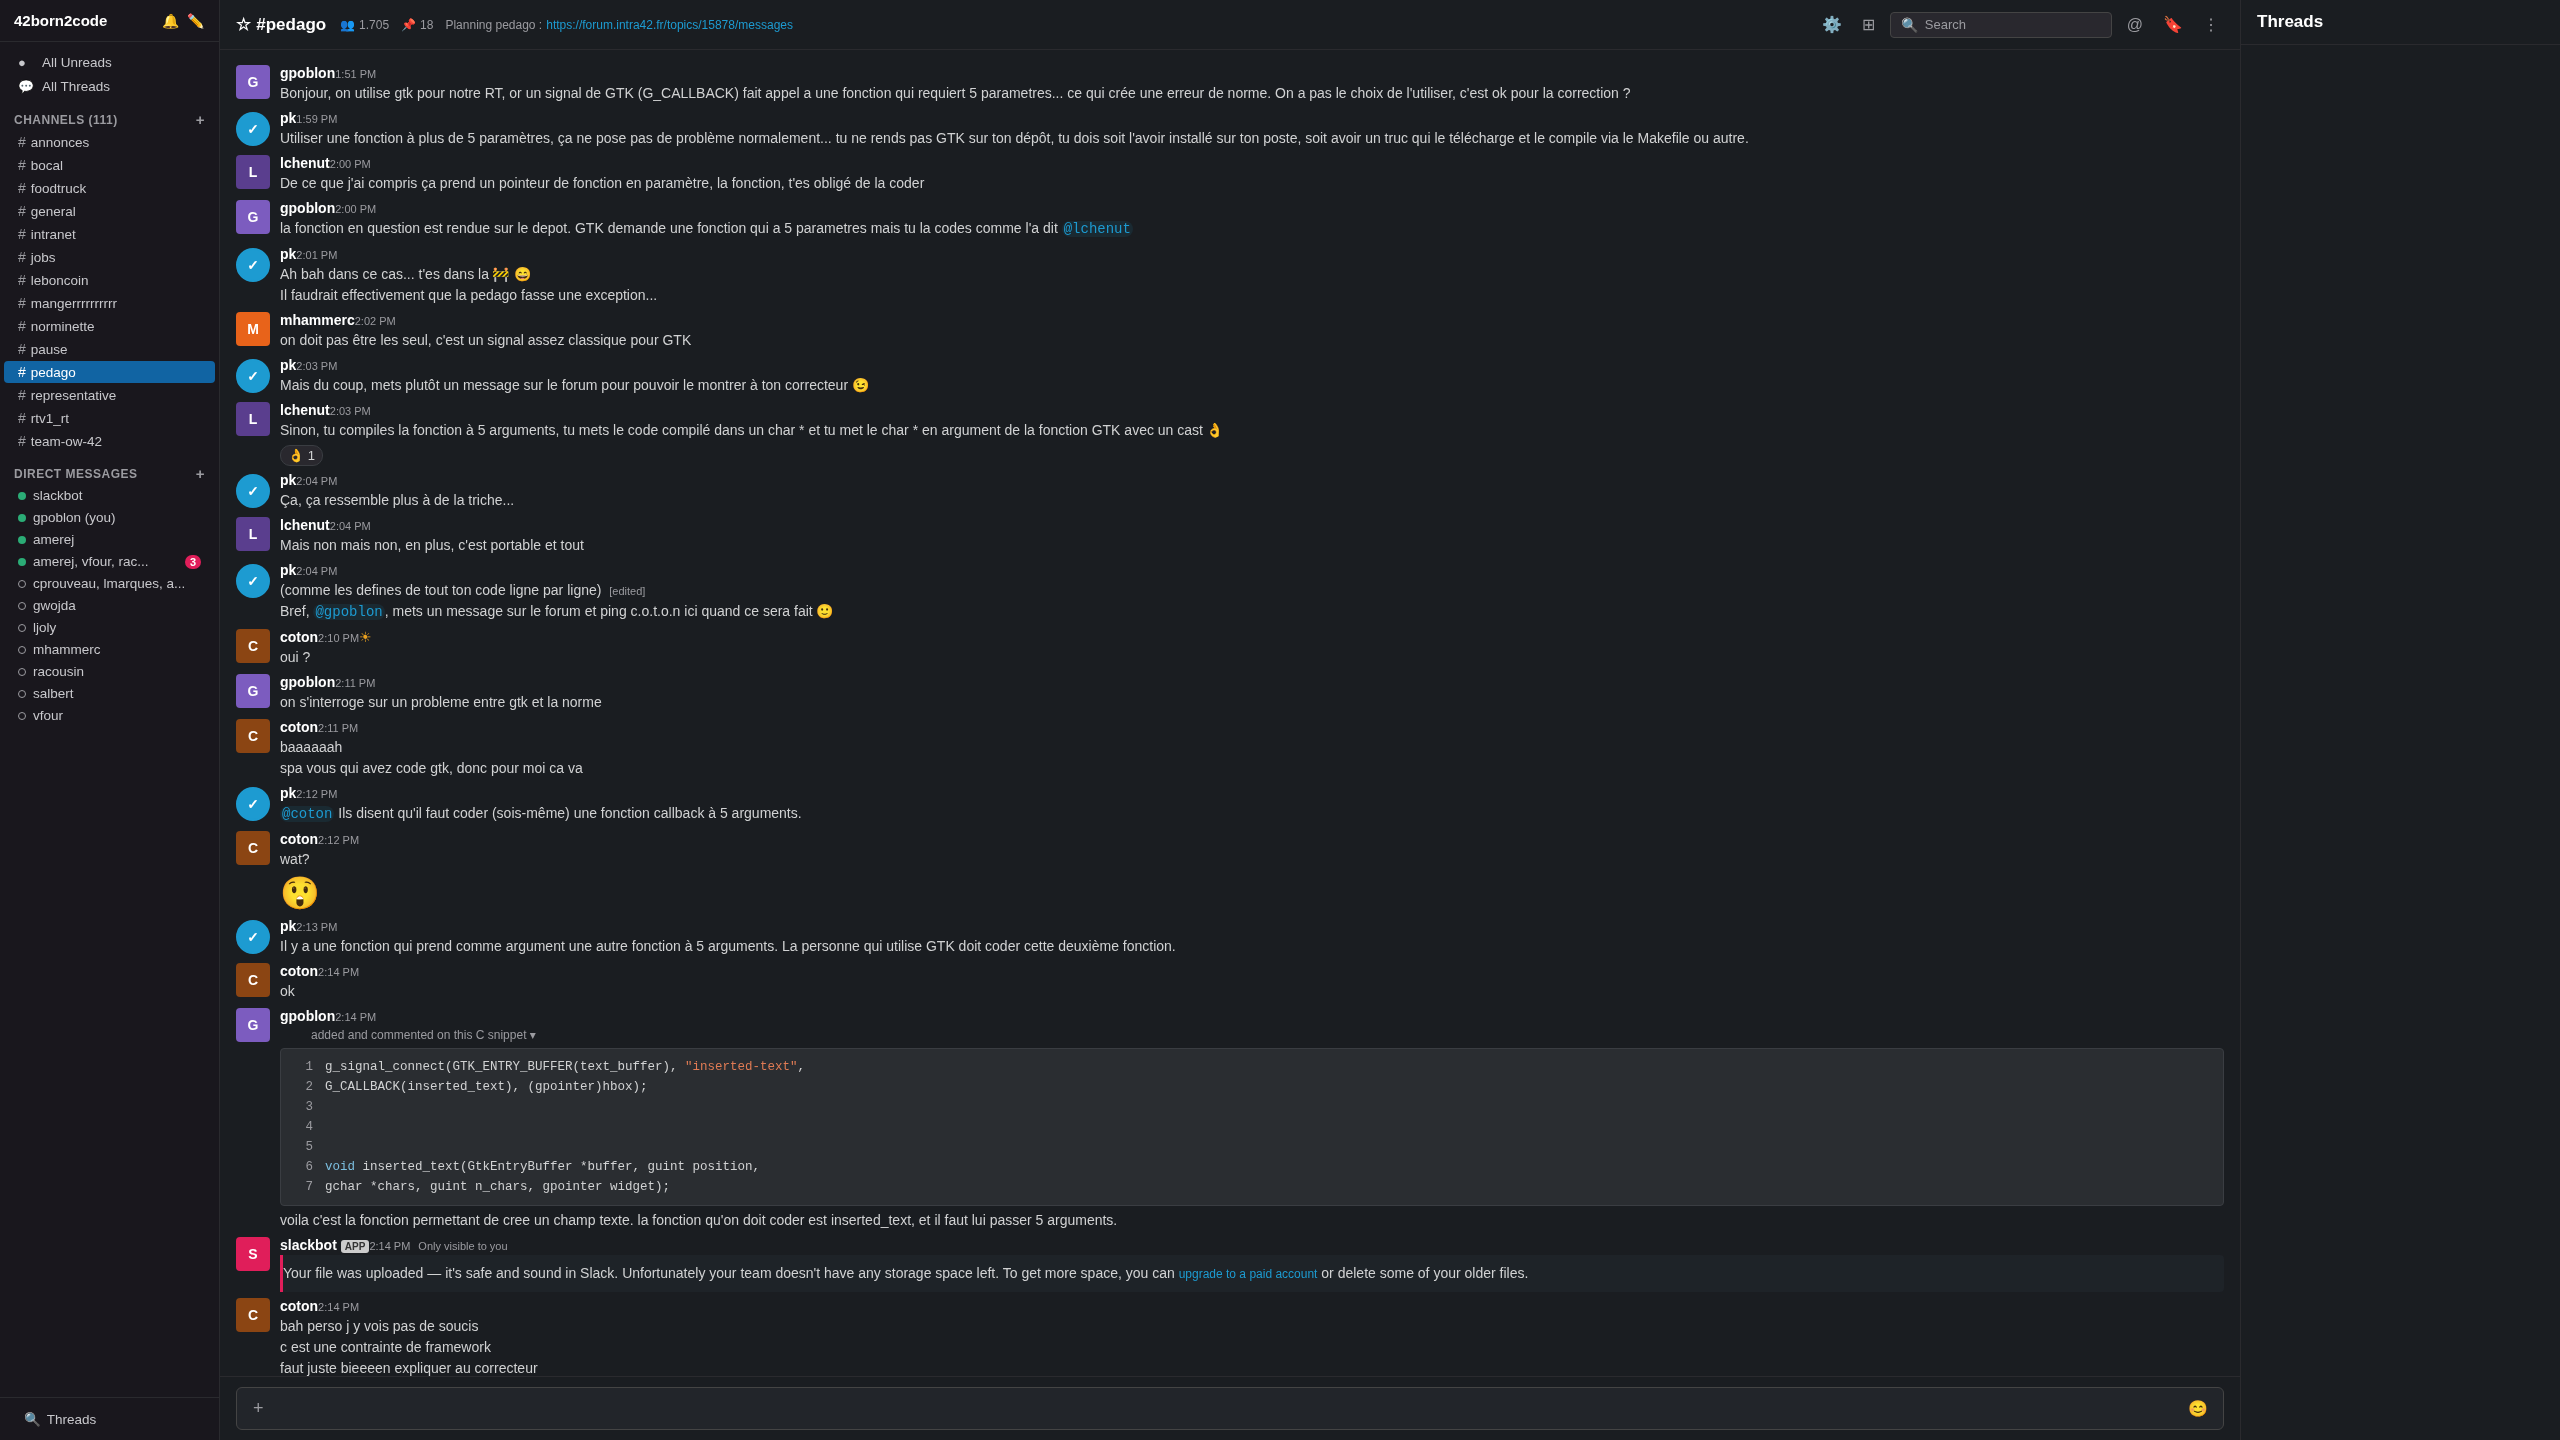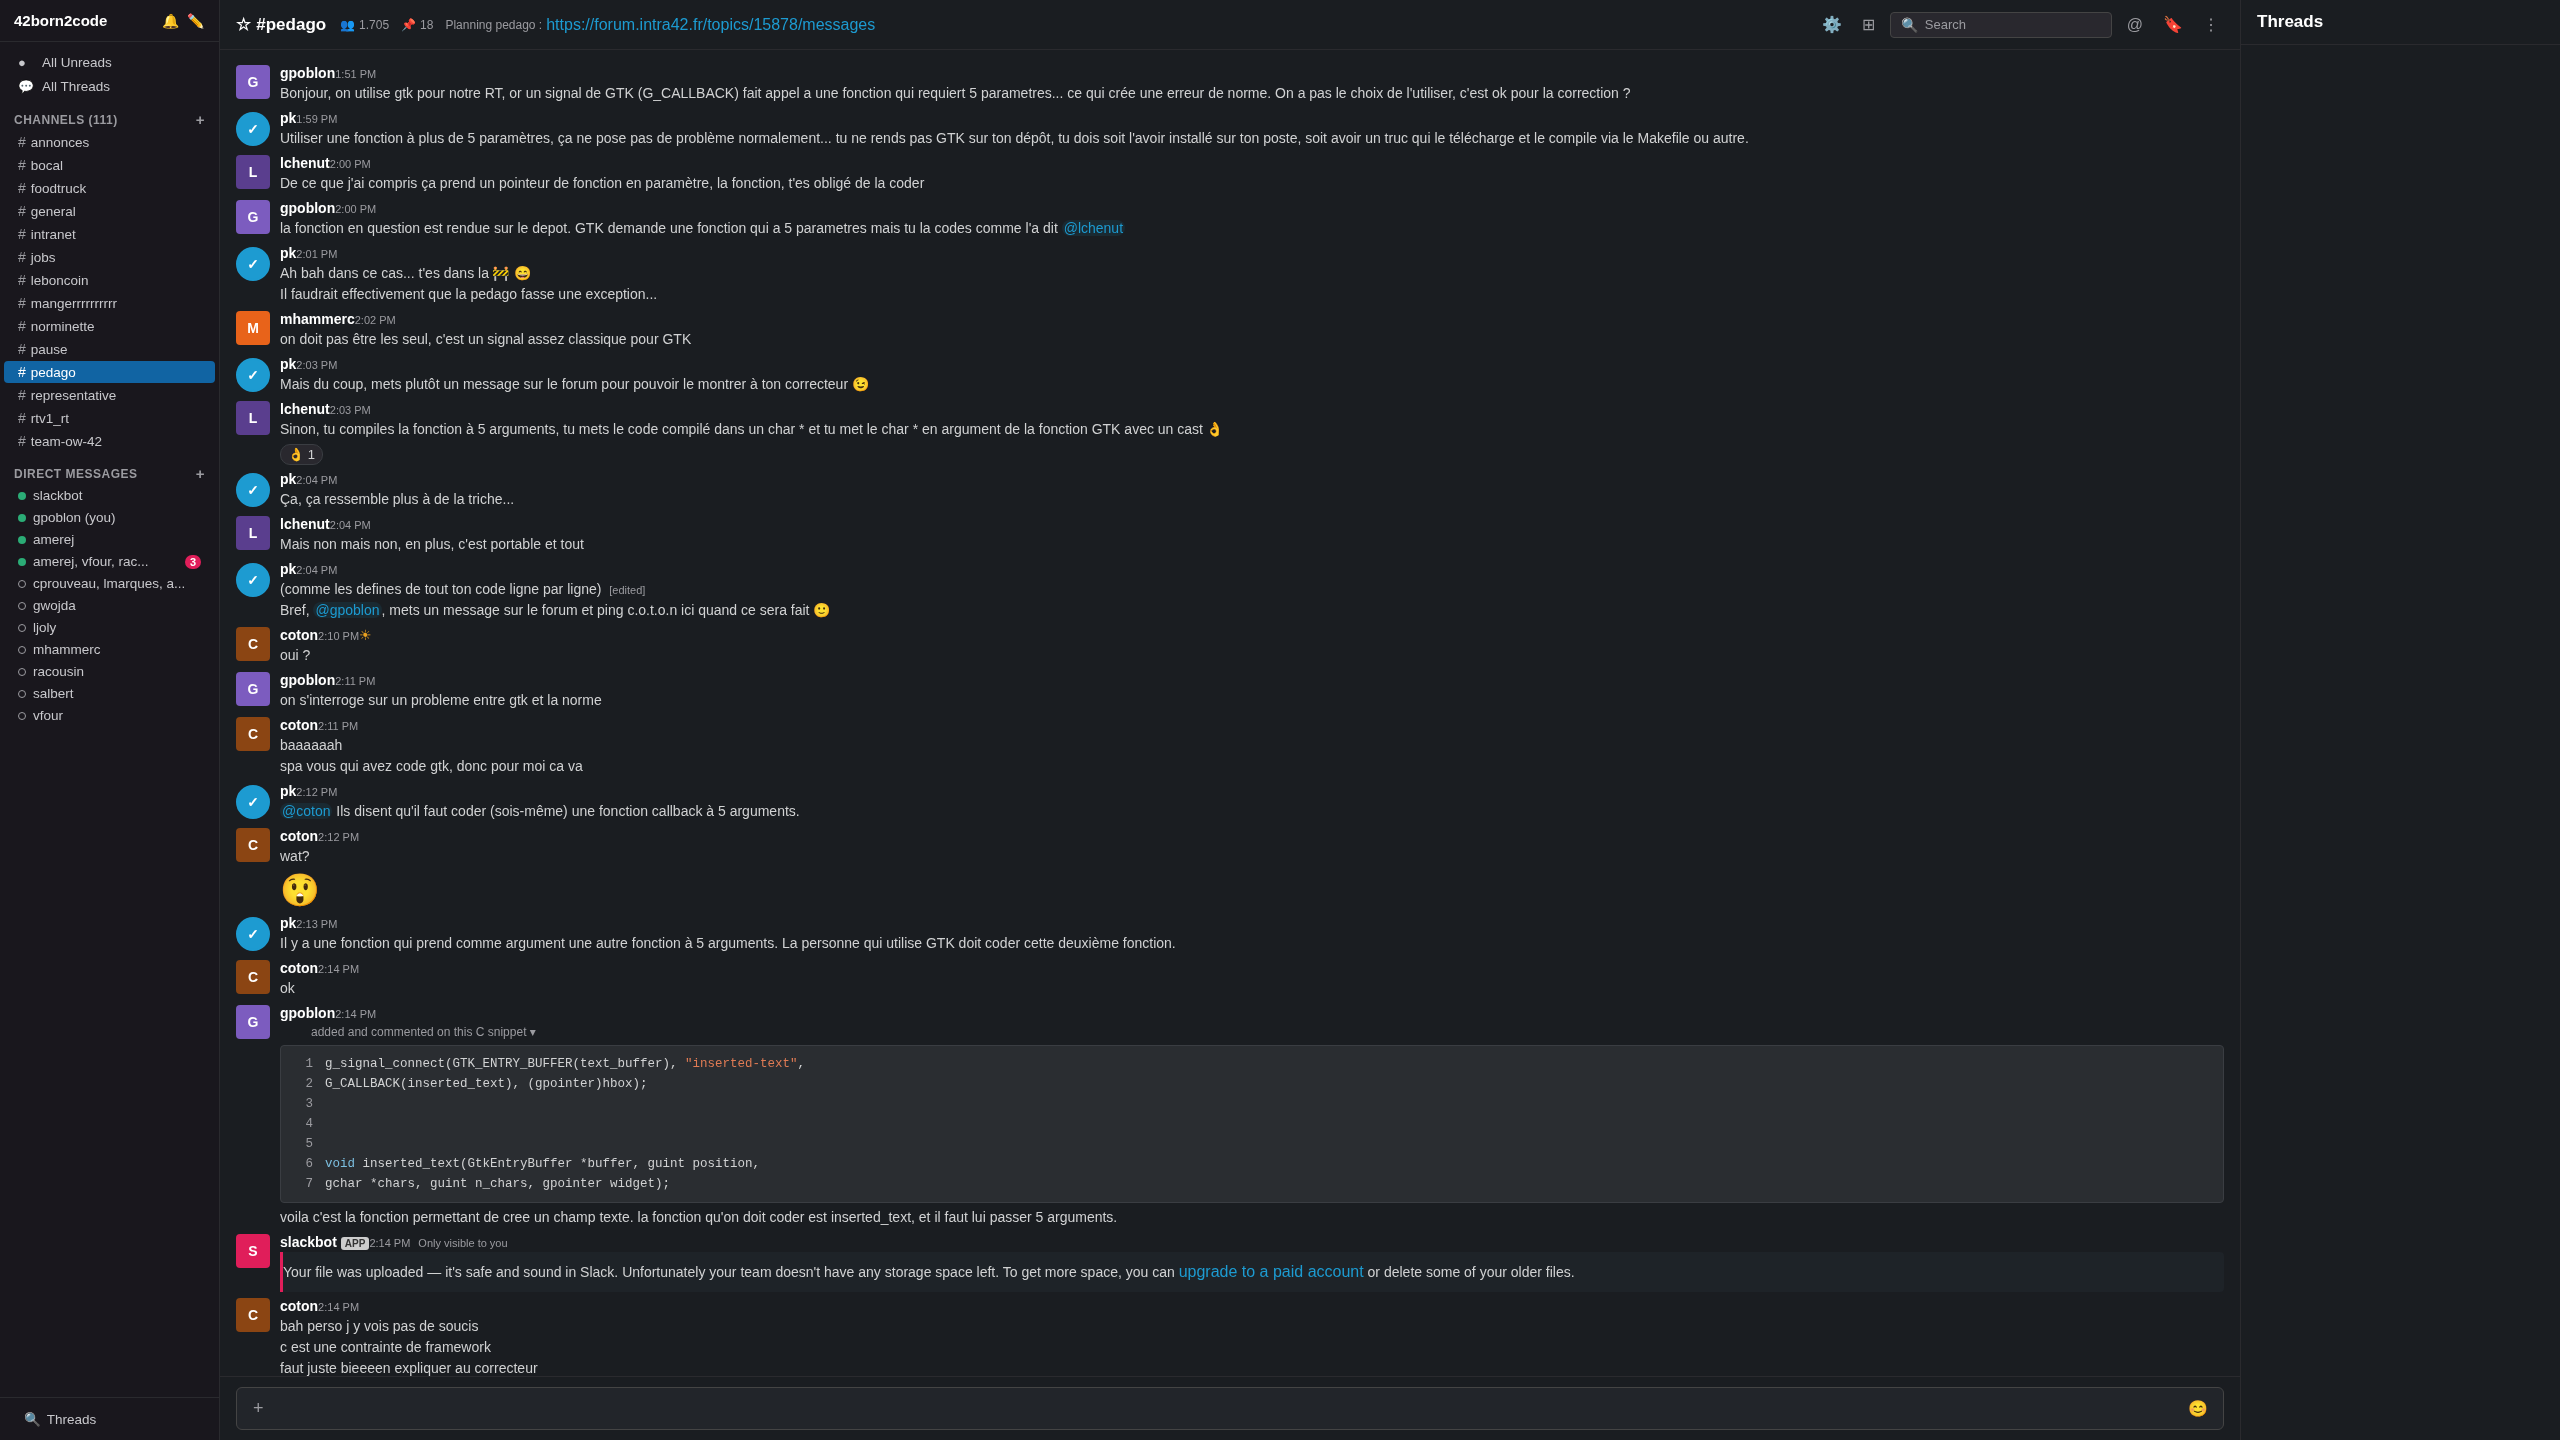--- a/index.html
+++ b/index.html
@@ -205,21 +205,21 @@
 
     .channel-meta-item {
       display: flex;
       align-items: center;
       gap: 4px;
     }
 
     .forum-link {
       color: #1d9bd1;
       text-decoration: none;
-      font-size: 16px;
+      font-size: 12px;
     }
 
     .header-actions {
       margin-left: auto;
       display: flex;
       align-items: center;
       gap: 10px;
     }
 
     .header-icon-btn {
@@ -323,20 +323,21 @@
       color: #d1d2d3;
       line-height: 1.5;
       word-break: break-word;
     }
 
     .mention {
       color: #1d9bd1;
       background: rgba(29,155,209,0.1);
       border-radius: 8px;
       padding: 0 2px;
+      font-family: Liberation Mono, monospace;
     }
 
     .edited-tag {
       font-size: 11px;
       color: #9b9ba0;
       margin-left: 4px;
     }
 
     .code-block {
       background: #2a2d31;

